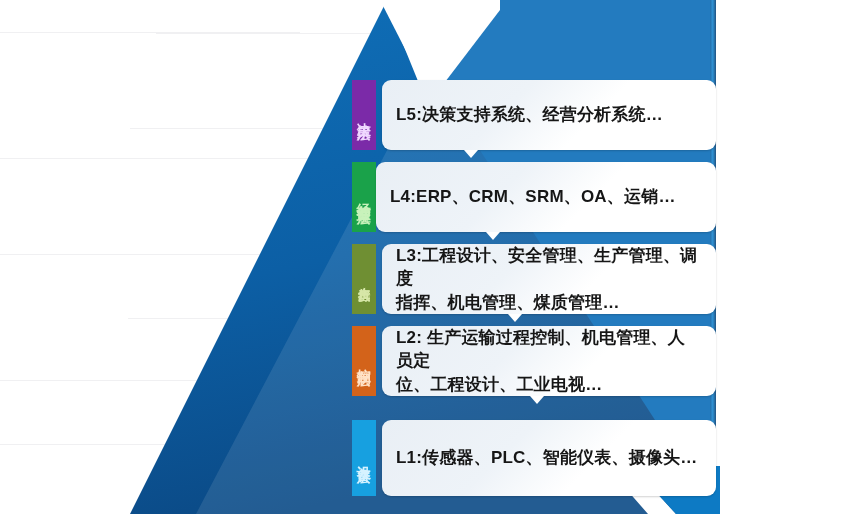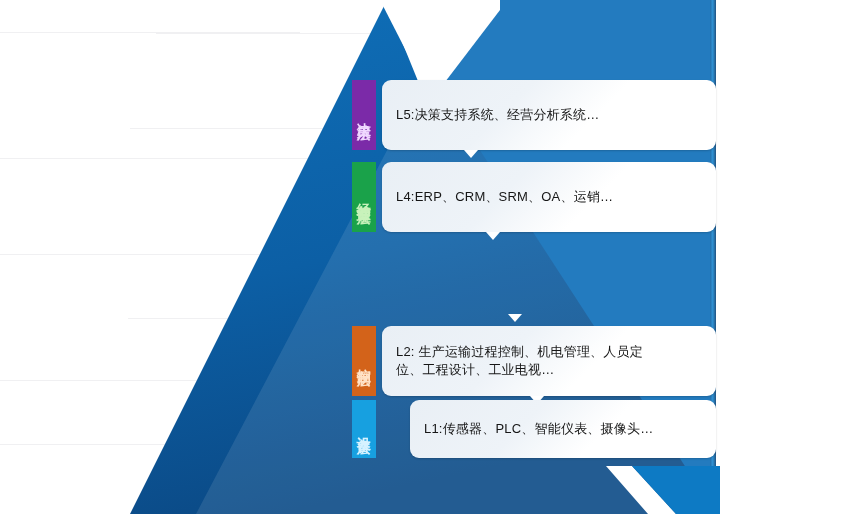--- a/index.html
+++ b/index.html
@@ -108,24 +108,25 @@
     flex: 1 1 auto;
     background: linear-gradient(135deg, #e9eff5 0%, #eef3f8 38%, #ffffff 62%, #ffffff 100%);
     border-radius: 9px;
     box-shadow: 0 1px 2px rgba(0,0,0,0.18);
     display: flex;
     align-items: center;
     padding: 0 14px;
     box-sizing: border-box;
   }
   .card-text {
-    font-size: 13px;
+    font-size: 17px;
     color: #161616;
     line-height: 1.38;
     letter-spacing: 0.2px;
+    font-weight: bold;
   }
   .card-text .ln { display: block; }
 
   
   .arrow {
     position: absolute;
     width: 0;
     height: 0;
     border-left: 7px solid transparent;
     border-right: 7px solid transparent;
@@ -190,42 +191,51 @@
       <div class="card" style="margin-left:6px;">
         <div class="card-text">
           <span class="ln">L5:决策支持系统、经营分析系统…</span>
         </div>
       </div>
     </div>
     <div class="arrow" style="left:464px; top:150px;"></div>
 
     <div class="row" style="left:352px; top:162px; width:364px; height:70px;">
       <div class="tab" style="background:#1aa24a;color:#c8f2bb;">经营管理层</div>
-      <div class="card" style="margin-left:6px;">
+      <div class="card" style="">
         <div class="card-text">
           <span class="ln">L4:ERP、CRM、SRM、OA、运销…</span>
         </div>
       </div>
     </div>
     <div class="arrow" style="left:486px; top:232px;"></div>
 
+    <div class="row" style="left:352px; top:244px; width:364px; height:70px;">
+      <div class="tab" style="background:#6f8f33;color:#d7e7a8;font-size:12px;letter-spacing:1px;">生产执行层</div>
+      <div class="card" style="margin-left:6px;">
+        <div class="card-text">
+          <span class="ln">L3:工程设计、安全管理、生产管理、调度</span>
+          <span class="ln">指挥、机电管理、煤质管理…</span>
+        </div>
+      </div>
+    </div>
     <div class="arrow" style="left:508px; top:314px;"></div>
 
     <div class="row" style="left:352px; top:326px; width:364px; height:70px;">
       <div class="tab" style="background:#d3631a;color:#ffe2c6;">控制层</div>
       <div class="card" style="margin-left:6px;">
         <div class="card-text">
           <span class="ln">L2: 生产运输过程控制、机电管理、人员定</span>
           <span class="ln">位、工程设计、工业电视…</span>
         </div>
       </div>
     </div>
     <div class="arrow" style="left:530px; top:396px;"></div>
 
-    <div class="row" style="left:352px; top:400px; width:364px; height:58px;gap:28px;">
+    <div class="row" style="left:352px; top:420px; width:364px; height:76px;">
       <div class="tab" style="background:#17a0e0;color:#d6f2ff;">设备层</div>
       <div class="card" style="margin-left:6px;">
         <div class="card-text">
           <span class="ln">L1:传感器、PLC、智能仪表、摄像头…</span>
         </div>
       </div>
     </div>
 
   </div>
 </div>

